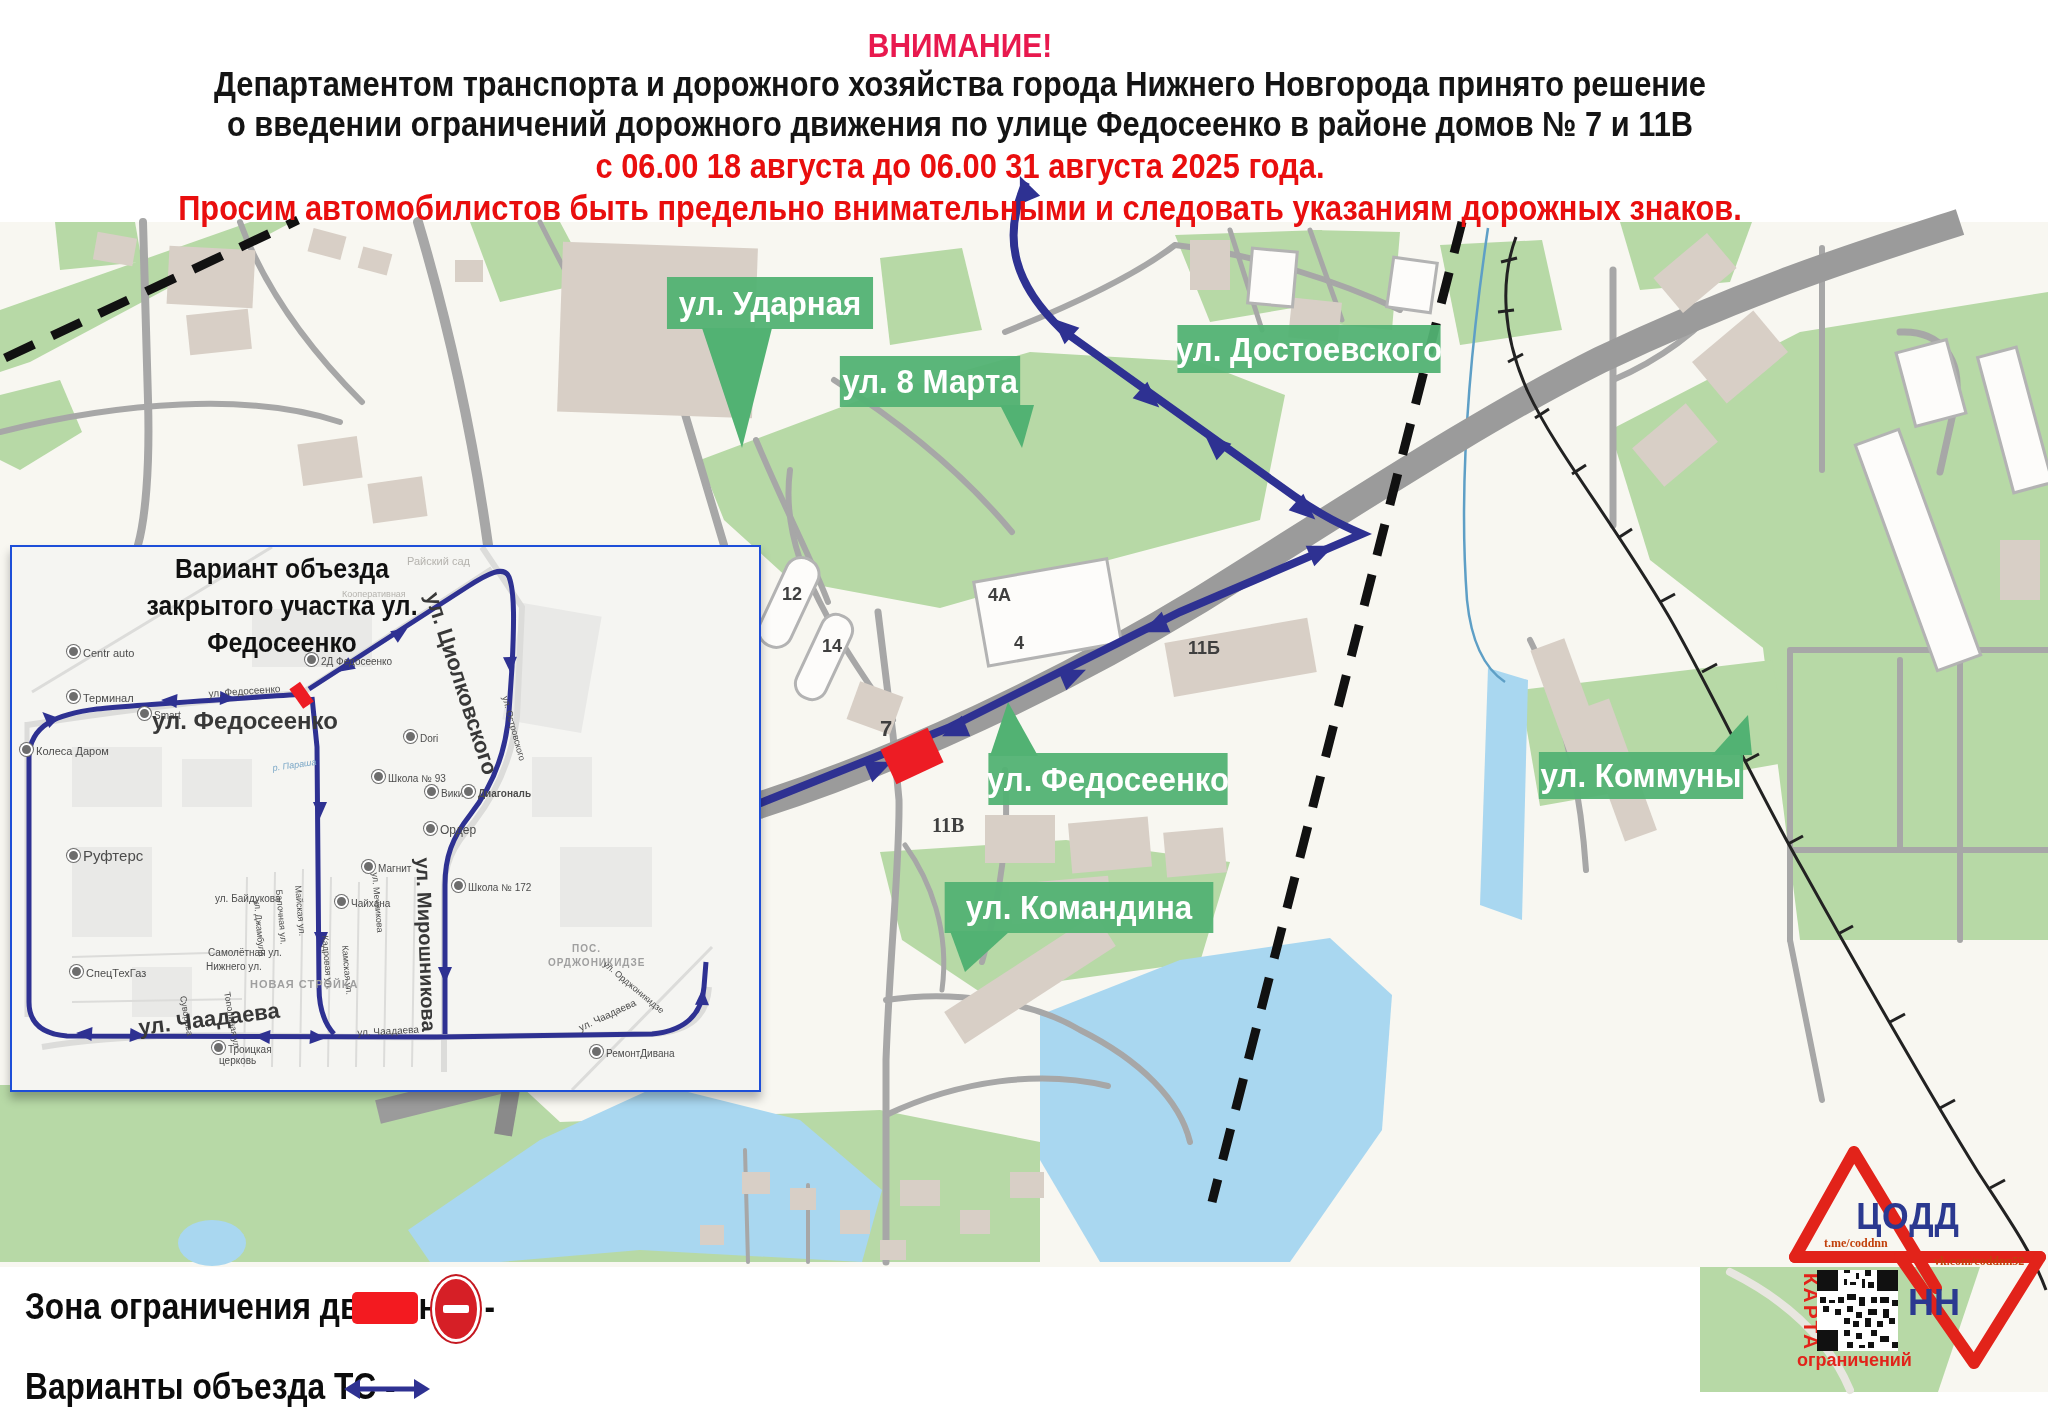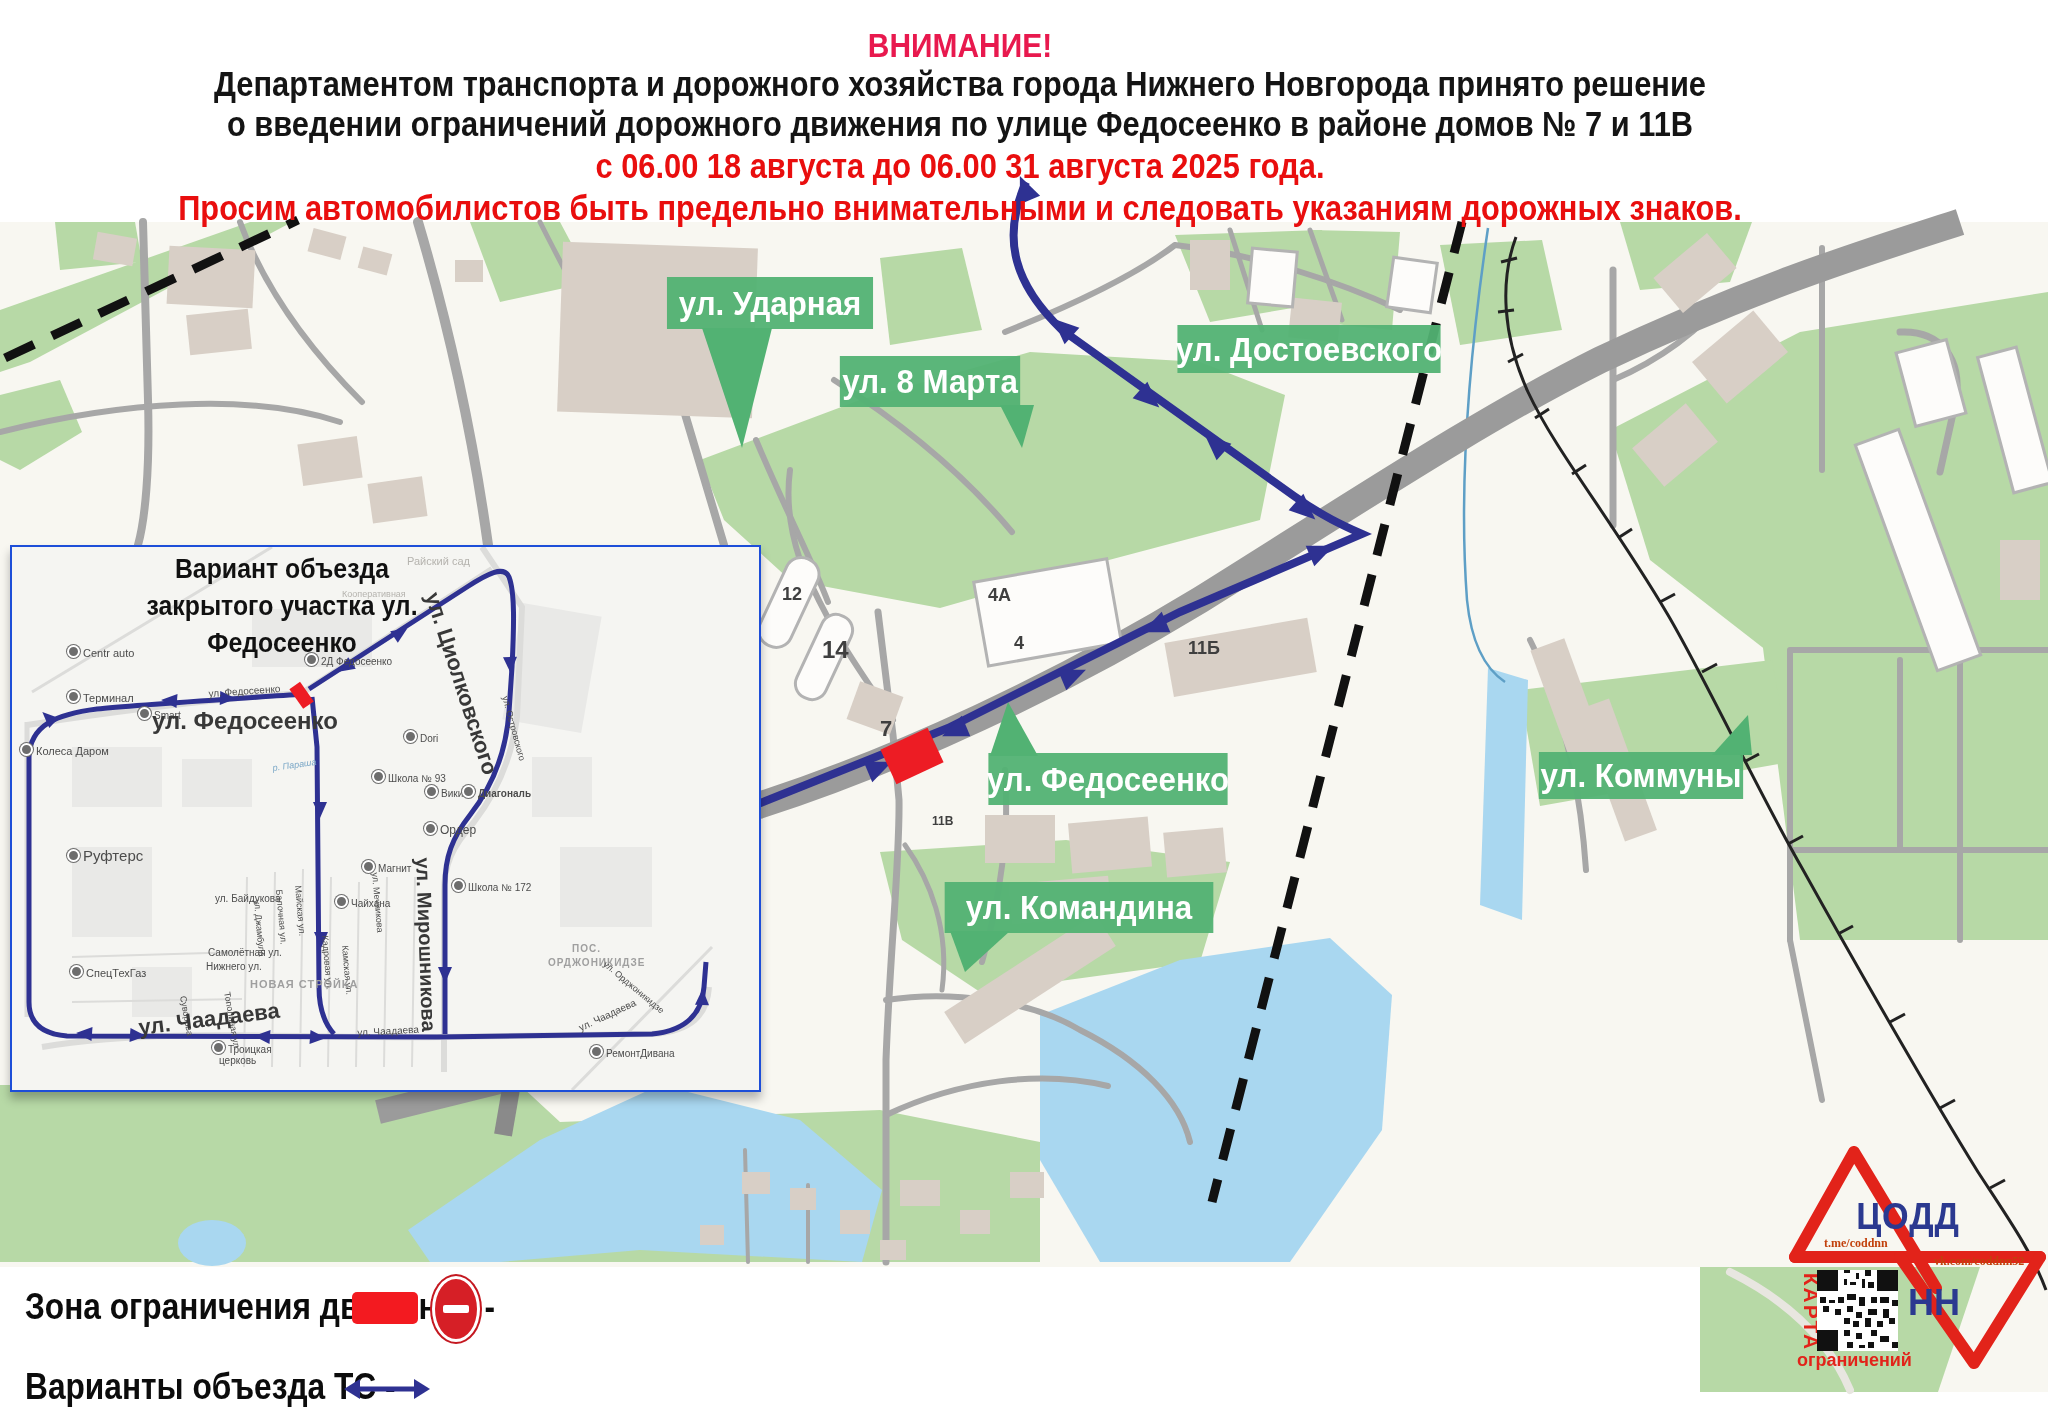--- a/index.html
+++ b/index.html
@@ -249,26 +249,26 @@
       <div class="glabel" style="left: 933px; top: 882px; width: 292px; height: 51px;">
         <span>ул. Командина</span>
       </div>
       <div class="glabel" style="left: 1530px; top: 752px; width: 222px; height: 47px;">
         <span>ул. Коммуны</span>
       </div>
     </div>
   <div>
 
   <div class="hnum" style="left: 782px; top: 584px; font-size: 18px;">12</div>
-      <div class="hnum" style="left: 822px; top: 636px; font-size: 24px;">14</div>
+      <div class="hnum" style="left: 822px; top: 636px; font-size: 18px;">14</div>
       <div class="hnum" style="left: 988px; top: 585px; font-size: 18px;">4А</div>
       <div class="hnum" style="left: 1014px; top: 633px; font-size: 18px;">4</div>
       <div class="hnum" style="left: 1188px; top: 638px; font-size: 18px;">11Б</div>
       <div class="hnum" style="left: 880px; top: 716px; font-size: 22px;">7</div>
-      <div class="hnum" style="left: 932px; top: 814px; font-size: 12px;">11В</div>
+      <div class="hnum" style="left: 932px; top: 814px; font-size: 20px; font-family: Liberation Serif, serif;">11В</div>
     </div>
 
   <div class="inset">
     <svg width="747" height="543" viewBox="0 0 747 543" style="position:absolute;left:0;top:0">
       <g fill="#e9e9e7">
         <rect x="60" y="200" width="90" height="60"></rect>
           <rect x="170" y="212" width="70" height="48"></rect>
         <rect x="240" y="62" width="120" height="58"></rect>
           <rect x="500" y="62" width="80" height="118" transform="rotate(10 540 121)"></rect>
         <rect x="548" y="300" width="92" height="80"></rect>

